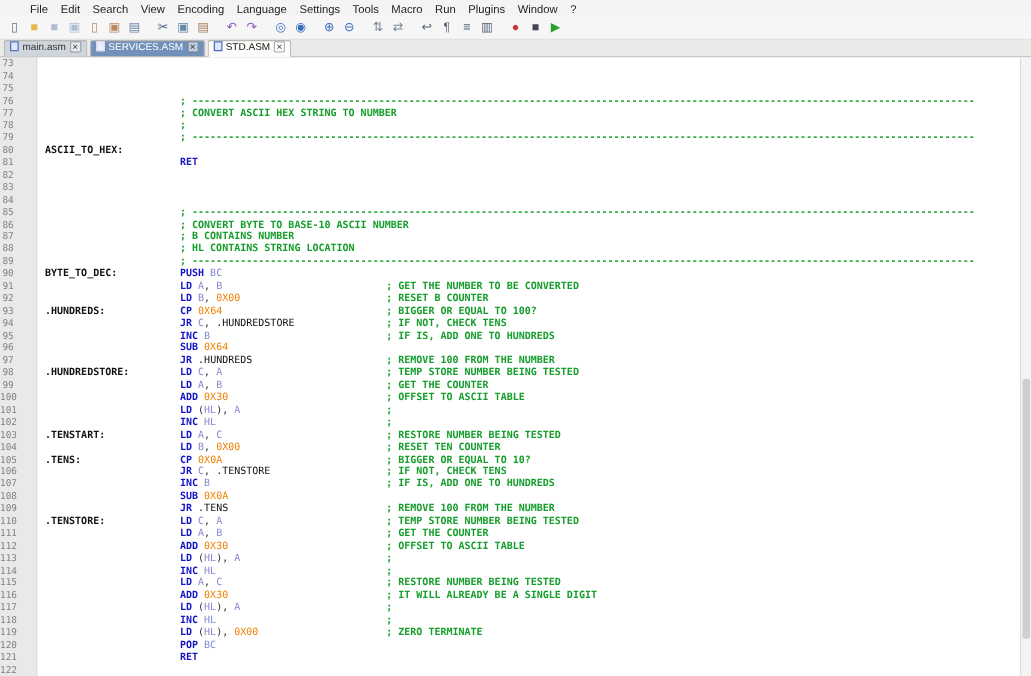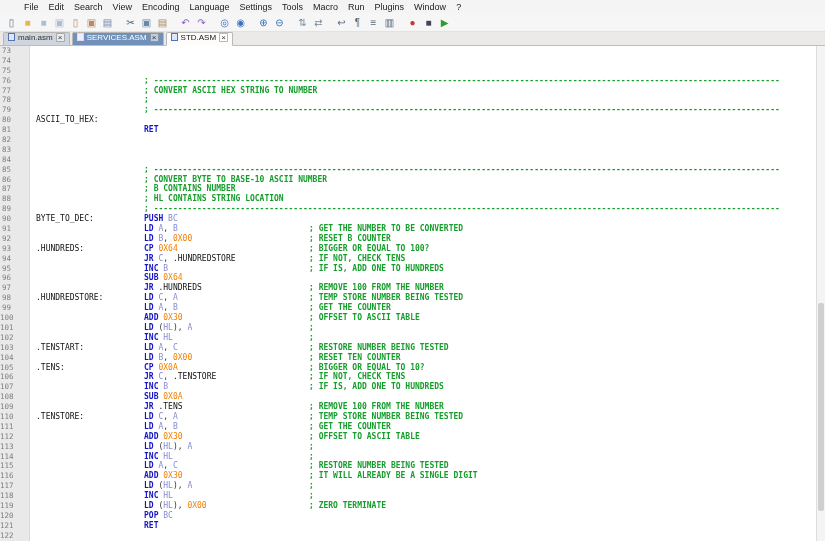--- a/index.html
+++ b/index.html
@@ -20,21 +20,21 @@
   .tab.active{background:#fdfcfa;color:#111;font-weight:normal;height:14px;margin-bottom:-1px;border-bottom:1px solid #fdfcfa}
   .doc-icon{display:inline-block;width:7px;height:8px;background:#dde6ff;border:1px solid #5570b5}
   .tab.highlight .doc-icon{background:#eef;border-color:#dde}
   .tab-close{font-size:8px;width:9px;height:9px;line-height:8px;text-align:center;border:1px solid rgba(0,0,0,.28);border-radius:1px;background:rgba(255,255,255,.55);color:#333}
   
   .editor{position:absolute;top:46px;left:0;right:0;bottom:0;display:flex;font-family:"DejaVu Sans Mono",monospace}
   .gutter{width:30px;background:#e9e9e9;border-right:1px solid #d8d8d8;color:#808080;font-size:7.5px;text-align:center;padding-right:16px;flex:0 0 30px}
   .lnum{height:9.9px;line-height:9.9px}
   .code-area{flex:1;background:#fff;padding-left:6px;overflow:hidden;font-size:8px;cursor:text}
   .cline{height:9.9px;line-height:9.9px;white-space:pre}
-  .lab{display:inline-block;width:108px;font-weight:normal;color:#111;vertical-align:top}
+  .lab{display:inline-block;width:108px;font-weight:bold;color:#111;vertical-align:top}
   .codecell{display:inline-block;width:165px;vertical-align:top}
   .s-i{color:#1515c8;font-weight:bold}
   .s-r{color:#868bd1}
   .s-n{color:#f08000;font-weight:normal}
   .s-l{color:#111;font-weight:normal}
   .s-t{color:#333}
   .s-c{color:#169e2c;font-weight:bold}
   
   .vscroll{position:absolute;right:0;top:46px;bottom:0;width:9px;background:#f4f4f4;border-left:1px solid #ddd}
   .vthumb{position:absolute;left:1px;right:1px;top:52%;height:42%;background:#cfcfcf;border-radius:2px}

